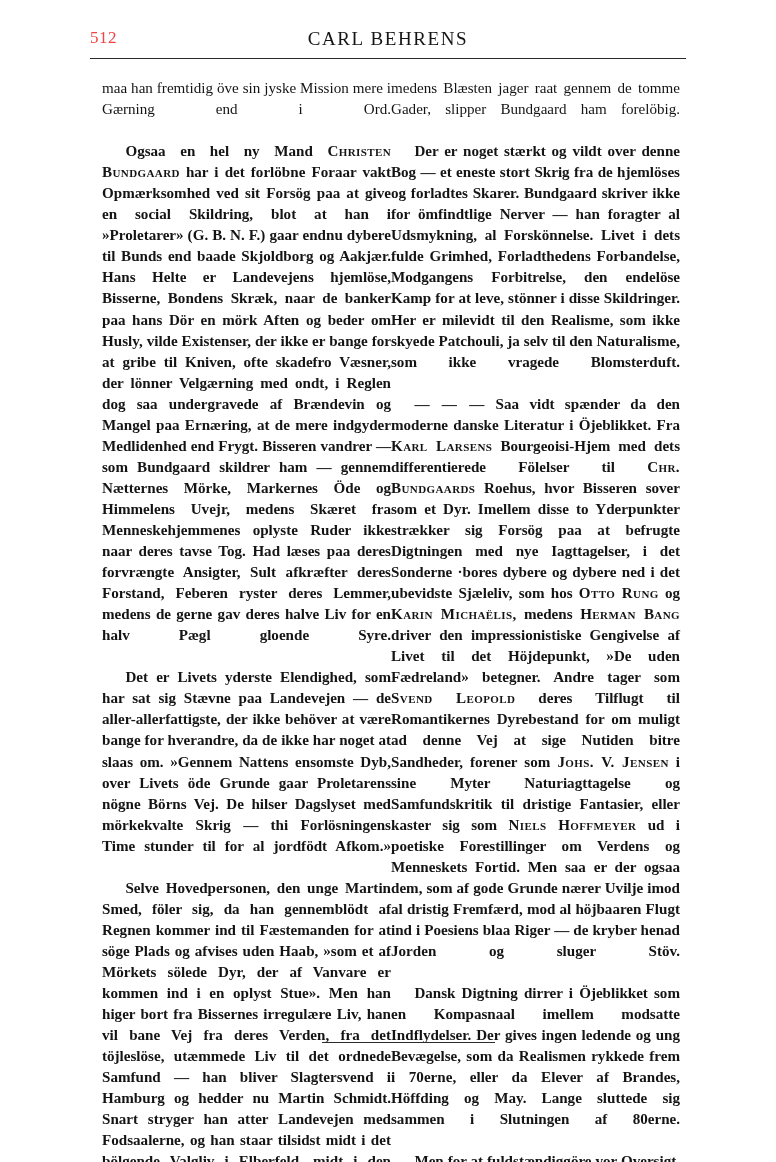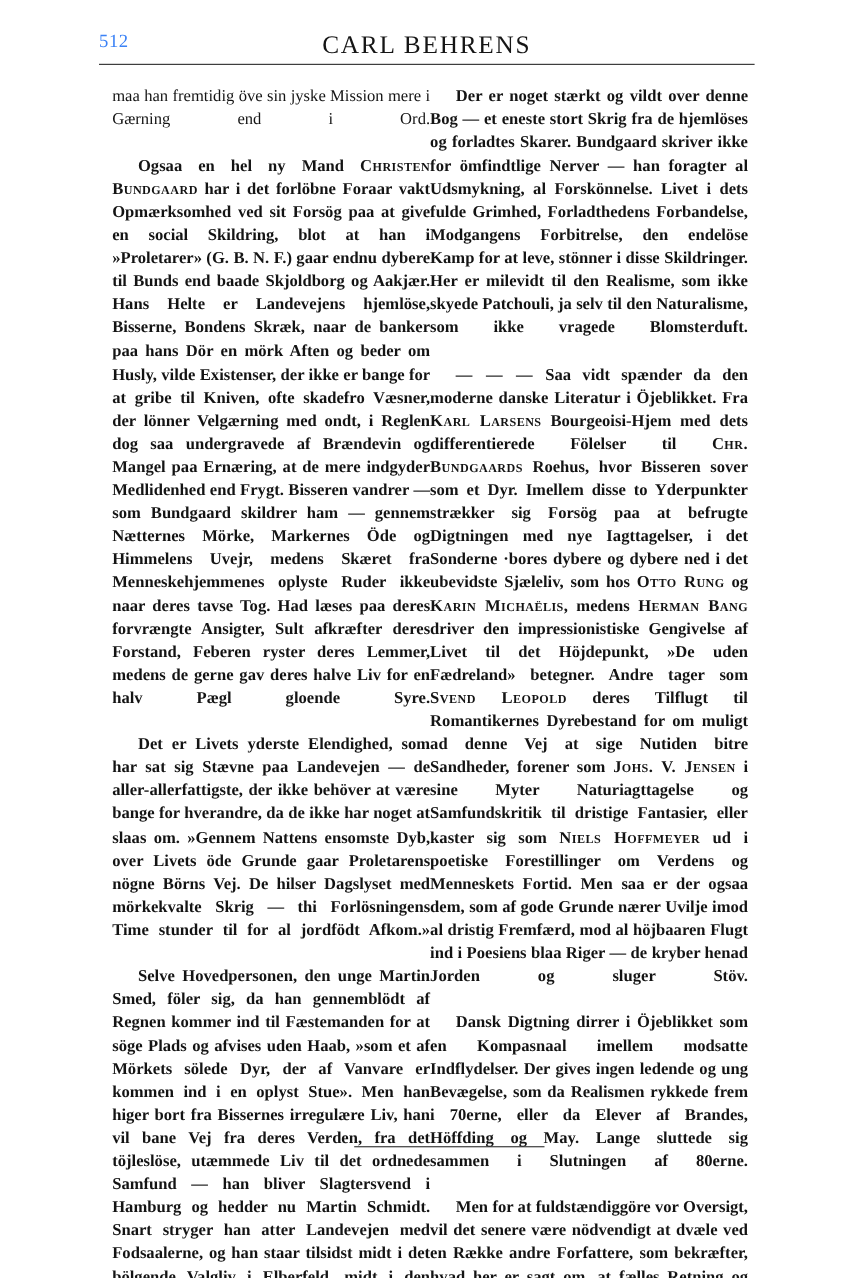--- a/index.html
+++ b/index.html
@@ -32,29 +32,29 @@
     width: 596px;
     height: 26px;
   }
   .folio {
     position: absolute;
     left: 0;
     top: 0;
     font-size: 17px;
     letter-spacing: 0.5px;
     font-family: "Liberation Serif", "DejaVu Serif", serif;
-    color: #3b82f6;
+    color: #ef4444;
   }
   .head-title {
     position: absolute;
     left: 0;
     top: 0;
     width: 596px;
     text-align: center;
-    font-size: 23px;
+    font-size: 19px;
     letter-spacing: 1.6px;
     color: #151515;
   }
   .head-rule {
     position: absolute;
     left: 90px;
     top: 58px;
     width: 596px;
     height: 1px;
     background: #2a2a2a;
@@ -124,20 +124,21 @@
   <div class="head-rule"></div>
 
   <div class="columns">
     <div class="col" id="col-left">
         <p class="">maa han fremtidig öve sin jyske Mission mere i Gærning end i Ord.</p>
         <p class="indent">Ogsaa en hel ny Mand <span class="sc">Christen Bundgaard</span> har i det forlöbne Foraar vakt Opmærksomhed ved sit Forsög paa at give en social Skildring, blot at han i »Proletarer» (G. B. N. F.) gaar endnu dybere til Bunds end baade Skjoldborg og Aakjær. Hans Helte er Landevejens hjemlöse, Bisserne, Bondens Skræk, naar de banker paa hans Dör en mörk Aften og beder om Husly, vilde Existenser, der ikke er bange for at gribe til Kniven, ofte skadefro Væsner, der lönner Velgærning med ondt, i Reglen dog saa undergravede af Brændevin og Mangel paa Ernæring, at de mere indgyder Medlidenhed end Frygt. Bisseren vandrer — som Bundgaard skildrer ham — gennem Nætternes Mörke, Markernes Öde og Himmelens Uvejr, medens Skæret fra Menneskehjemmenes oplyste Ruder ikke naar deres tavse Tog. Had læses paa deres forvrængte Ansigter, Sult afkræfter deres Forstand, Feberen ryster deres Lemmer, medens de gerne gav deres halve Liv for en halv Pægl gloende Syre.</p>
         <p class="indent">Det er Livets yderste Elendighed, som har sat sig Stævne paa Landevejen — de aller-allerfattigste, der ikke behöver at være bange for hverandre, da de ikke har noget at slaas om. »Gennem Nattens ensomste Dyb, over Livets öde Grunde gaar Proletarens nögne Börns Vej. De hilser Dagslyset med mörkekvalte Skrig — thi Forlösningens Time stunder til for al jordfödt Afkom.»</p>
         <p class="indent">Selve Hovedpersonen, den unge Martin Smed, föler sig, da han gennemblödt af Regnen kommer ind til Fæstemanden for at söge Plads og afvises uden Haab, »som et af Mörkets sölede Dyr, der af Vanvare er kommen ind i en oplyst Stue». Men han higer bort fra Bissernes irregulære Liv, han vil bane Vej fra deres Verden, fra det töjleslöse, utæmmede Liv til det ordnede Samfund — han bliver Slagtersvend i Hamburg og hedder nu Martin Schmidt. Snart stryger han atter Landevejen med Fodsaalerne, og han staar tilsidst midt i det bölgende Valgliv i Elberfeld, midt i den moderne Fabriksstads Arbejdskrater, og her i Nattens Ensomhed,</p>
       </div>
     <div class="col" id="col-right">
+        <p class="">medens Blæsten jager raat gennem de tomme Gader, slipper Bundgaard ham forelöbig.</p>
         <p class="indent">Der er noget stærkt og vildt over denne Bog — et eneste stort Skrig fra de hjemlöses og forladtes Skarer. Bundgaard skriver ikke for ömfindtlige Nerver — han foragter al Udsmykning, al Forskönnelse. Livet i dets fulde Grimhed, Forladthedens Forbandelse, Modgangens Forbitrelse, den endelöse Kamp for at leve, stönner i disse Skildringer. Her er milevidt til den Realisme, som ikke skyede Patchouli, ja selv til den Naturalisme, som ikke vragede Blomsterduft.</p>
         <p class="indent"><span class="dashes">— — —</span> Saa vidt spænder da den moderne danske Literatur i Öjeblikket. Fra <span class="sc">Karl Larsens</span> Bourgeoisi-Hjem med dets differentierede Fölelser til <span class="sc">Chr. Bundgaards</span> Roehus, hvor Bisseren sover som et Dyr. Imellem disse to Yderpunkter strækker sig Forsög paa at befrugte Digtningen med nye Iagttagelser, i det Sonderne ·bores dybere og dybere ned i det ubevidste Sjæleliv, som hos <span class="sc">Otto Rung</span> og <span class="sc">Karin Michaëlis</span>, medens <span class="sc">Herman Bang</span> driver den impressionistiske Gengivelse af Livet til det Höjdepunkt, »De uden Fædreland» betegner. Andre tager som <span class="sc">Svend Leopold</span> deres Tilflugt til Romantikernes Dyrebestand for om muligt ad denne Vej at sige Nutiden bitre Sandheder, forener som <span class="sc">Johs. V. Jensen</span> i sine Myter Naturiagttagelse og Samfundskritik til dristige Fantasier, eller kaster sig som <span class="sc">Niels Hoffmeyer</span> ud i poetiske Forestillinger om Verdens og Menneskets Fortid. Men saa er der ogsaa dem, som af gode Grunde nærer Uvilje imod al dristig Fremfærd, mod al höjbaaren Flugt ind i Poesiens blaa Riger — de kryber henad Jorden og sluger Stöv.</p>
         <p class="indent">Dansk Digtning dirrer i Öjeblikket som en Kompasnaal imellem modsatte Indflydelser. Der gives ingen ledende og ung Bevægelse, som da Realismen rykkede frem i 70erne, eller da Elever af Brandes, Höffding og May. Lange sluttede sig sammen i Slutningen af 80erne.</p>
         <p class="indent">Men for at fuldstændiggöre vor Oversigt, vil det senere være nödvendigt at dvæle ved en Række andre Forfattere, som bekræfter, hvad her er sagt om, at fælles Retning og fælles Fodslag mellem de unge savnes.</p>
       </div>
   </div>
 
   <div class="tail-rule"></div>
 
 </div>

